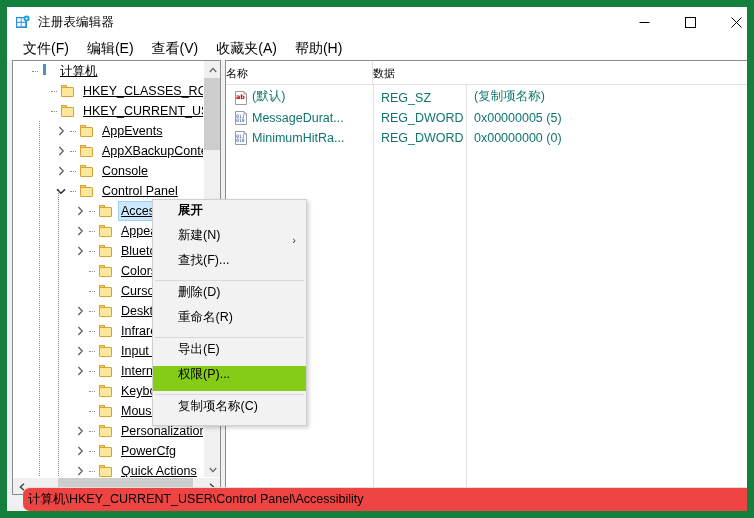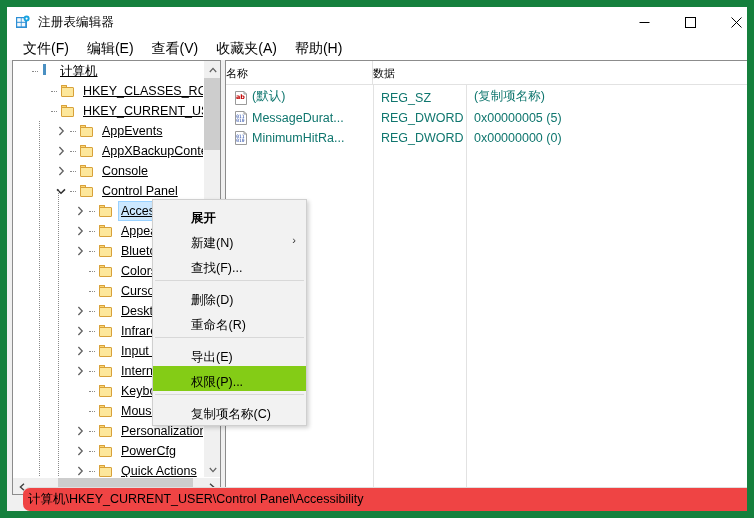--- a/index.html
+++ b/index.html
@@ -197,22 +197,22 @@
   #ctxmenu {
     position: absolute; left: 145px; top: 192px;
     width: 155px;
     background: #f2f2f2;
     border: 1px solid #cfcfcf;
     box-shadow: 2px 2px 4px rgba(0,0,0,0.18);
     padding: 2px 0;
     z-index: 50;
   }
   .ctx-item {
-    height: 25px; display: flex; align-items: flex-end;
-    padding-left: 38px; padding-right: 10px;
+    height: 25px; display: flex; align-items: flex-start;
+    padding-left: 25px; padding-right: 10px;
     font-size: 12.5px; color: #000;
     position: relative; white-space: nowrap;
   }
   .ctx-item.bold { font-weight: bold; }
   .ctx-item.hl { background: #84cc16; }
   .ctx-sep { height: 1px; background: #d8d8d8; margin: 3px 2px 3px 2px; }
   .sub-arrow {
     position: absolute; right: 10px; top: 50%;
     transform: translateY(-50%);
     font-size: 11px; color: #333;

